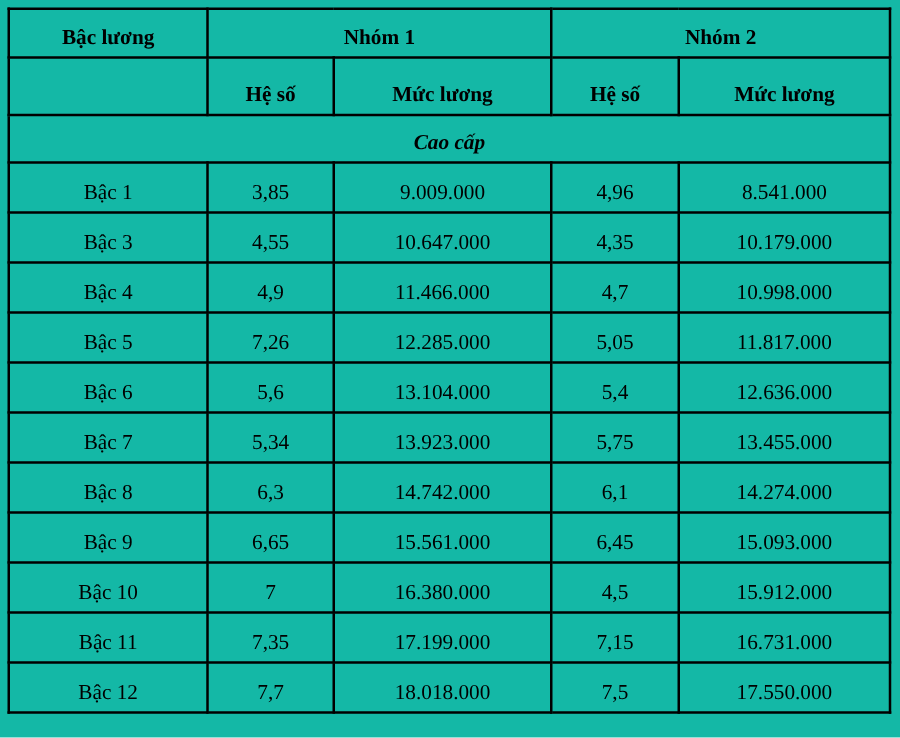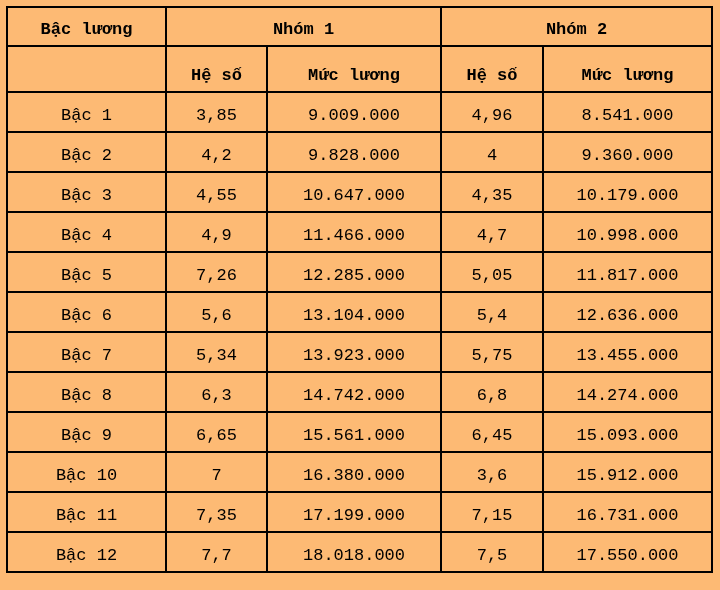--- a/index.html
+++ b/index.html
@@ -1,22 +1,22 @@
 <!DOCTYPE html>
 <html><head>
 <meta charset="utf-8">
 <style>
   html, body { margin: 0; padding: 0; background: #fff; }
   .screen {
     position: relative;
     width: 720px;
     height: 590px;
-    background: #fdba74;
+    background: #14b8a6;
     overflow: hidden;
-    font-family: Liberation Mono, monospace;
+    font-family: Liberation Serif, serif;
     color: #000;
   }
   table.salary {
     position: absolute;
     left: 6px;
     top: 6px;
     border-collapse: collapse;
     table-layout: fixed;
     width: 705px;
   }
@@ -62,34 +62,30 @@
       </tr>
       <tr class="r-head2">
         <th></th>
         <th>Hệ số</th>
         <th>Mức lương</th>
         <th>Hệ số</th>
         <th>Mức lương</th>
       </tr>
     </thead>
     <tbody>
+      <tr class="r-section">
+        <td colspan="5">Cao cấp</td>
+      </tr>
 
     <tr class="r-data">
           <td>Bậc 1</td>
           <td>3,85</td>
           <td>9.009.000</td>
           <td>4,96</td>
           <td>8.541.000</td>
-        </tr>
-        <tr class="r-data">
-          <td>Bậc 2</td>
-          <td>4,2</td>
-          <td>9.828.000</td>
-          <td>4</td>
-          <td>9.360.000</td>
         </tr>
         <tr class="r-data">
           <td>Bậc 3</td>
           <td>4,55</td>
           <td>10.647.000</td>
           <td>4,35</td>
           <td>10.179.000</td>
         </tr>
         <tr class="r-data">
           <td>Bậc 4</td>
@@ -116,35 +112,35 @@
           <td>Bậc 7</td>
           <td>5,34</td>
           <td>13.923.000</td>
           <td>5,75</td>
           <td>13.455.000</td>
         </tr>
         <tr class="r-data">
           <td>Bậc 8</td>
           <td>6,3</td>
           <td>14.742.000</td>
-          <td>6,8</td>
+          <td>6,1</td>
           <td>14.274.000</td>
         </tr>
         <tr class="r-data">
           <td>Bậc 9</td>
           <td>6,65</td>
           <td>15.561.000</td>
           <td>6,45</td>
           <td>15.093.000</td>
         </tr>
         <tr class="r-data">
           <td>Bậc 10</td>
           <td>7</td>
           <td>16.380.000</td>
-          <td>3,6</td>
+          <td>4,5</td>
           <td>15.912.000</td>
         </tr>
         <tr class="r-data">
           <td>Bậc 11</td>
           <td>7,35</td>
           <td>17.199.000</td>
           <td>7,15</td>
           <td>16.731.000</td>
         </tr>
         <tr class="r-data">

